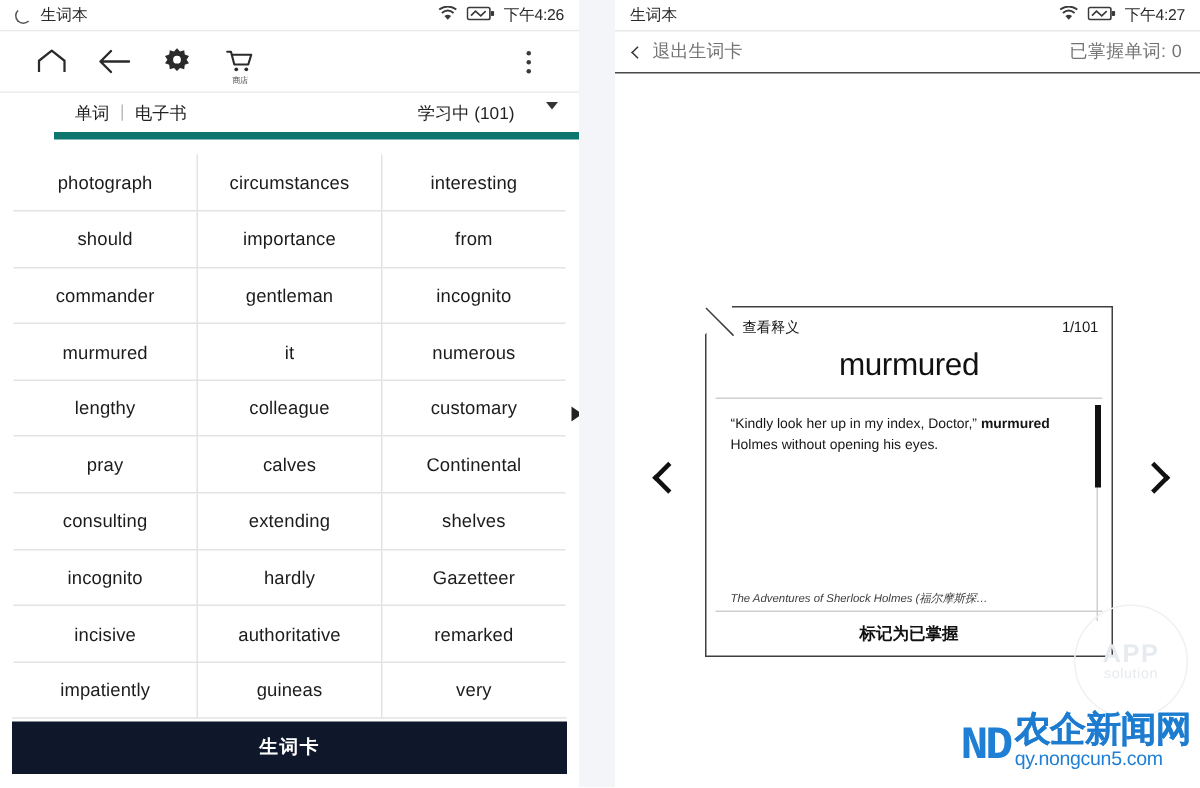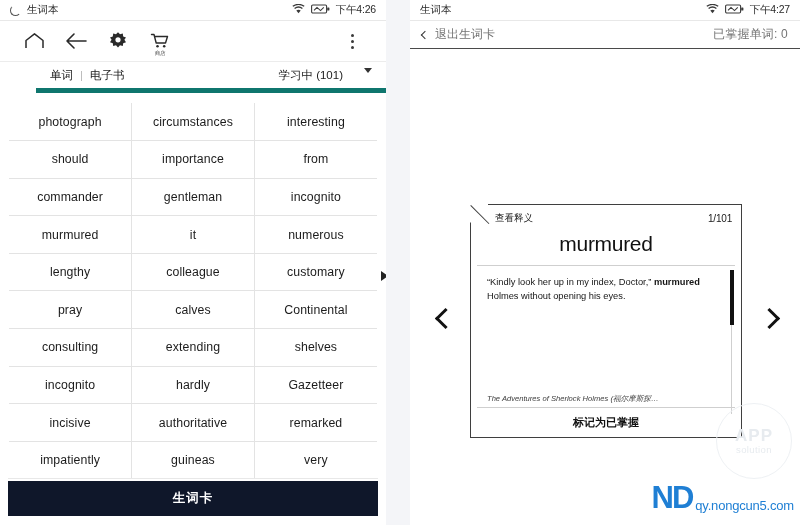--- a/index.html
+++ b/index.html
@@ -177,21 +177,21 @@
     color: #e7ebef;
   }
   .wm-app .a1 { font-size: 17px; font-weight: bold; letter-spacing: 1px; line-height: 16px; }
   .wm-app .a2 { font-size: 9.5px; letter-spacing: 0.4px; }
   .wm-logo {
     position: absolute; right: 6px; bottom: 6px;
     display: flex; align-items: flex-end; gap: 3px;
   }
   .wm-mark {
     font-size: 31px; font-weight: bold; color: #1f7fd4; line-height: 30px;
-    letter-spacing: -2px; font-family: Liberation Sans, sans-serif;
+    letter-spacing: -2px; font-family: Liberation Mono, monospace;
   }
   .wm-txts { display: flex; flex-direction: column; }
   .wm-cn {
     font-size: 24px; font-weight: bold; line-height: 24px; letter-spacing: -0.5px;
     background: linear-gradient(180deg,#2aa0e8 0%, #1a6fc4 100%);
     -webkit-background-clip: text; background-clip: text; color: #1d7cd0;
   }
   .wm-url { font-size: 13px; color: #1f7fd4; line-height: 14px; letter-spacing: -0.2px; }
 </style>
 </head>
@@ -405,18 +405,19 @@
       </div>
 
       <div class="wm-app">
         <span class="a1">APP</span>
         <span class="a2">solution</span>
       </div>
 
       <div class="wm-logo">
         <span class="wm-mark">ND</span>
         <span class="wm-txts">
+          <span class="wm-cn">农企新闻网</span>
           <span class="wm-url">qy.nongcun5.com</span>
         </span>
       </div>
     </div>
   </div>
 </div>
 
 </body></html>

